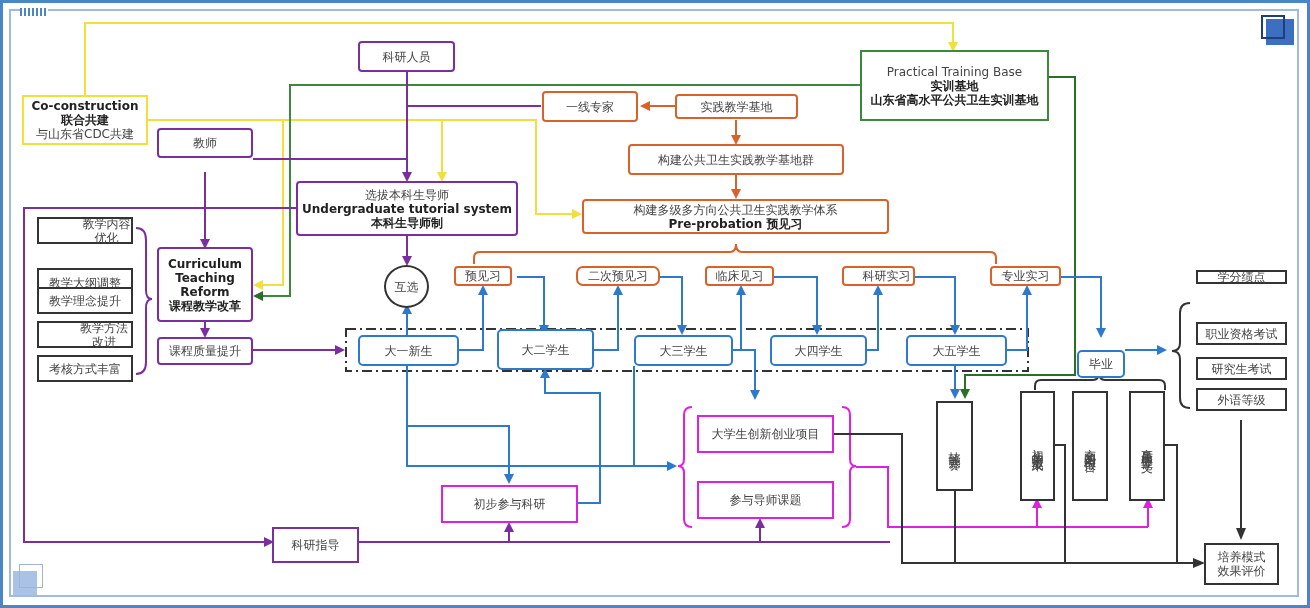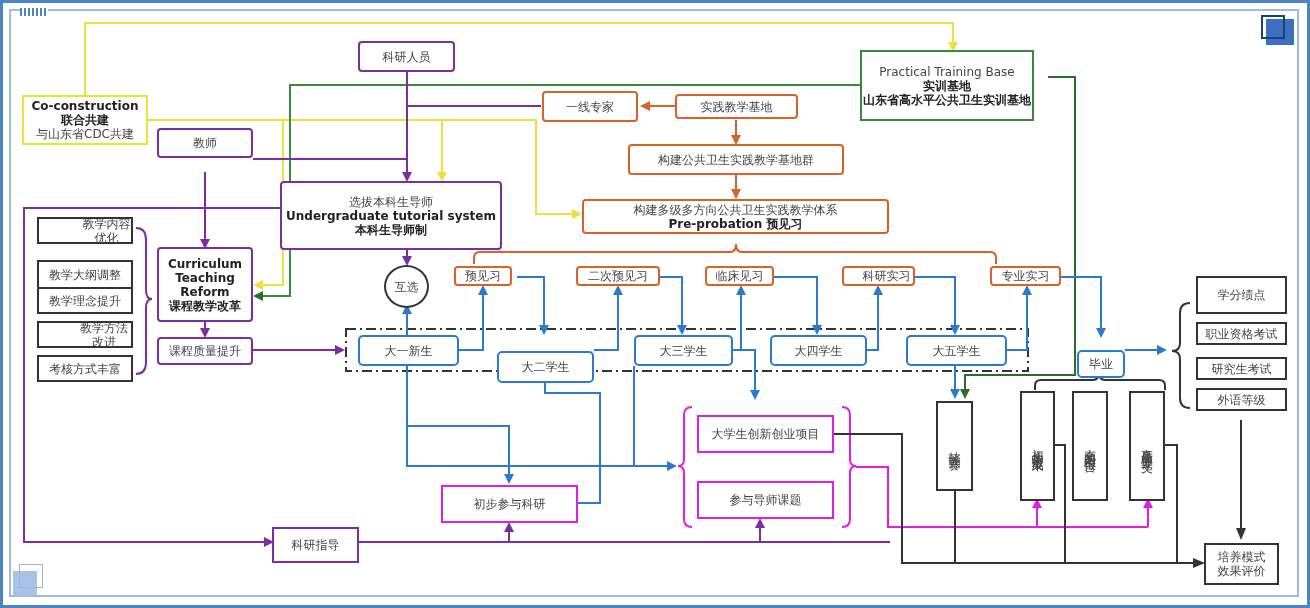--- a/index.html
+++ b/index.html
@@ -157,27 +157,27 @@
     <span>实践教学基地</span>
   </div>
 <div class="box orange" style="left:628px;top:144px;width:216px;height:31px;">
     <span>构建公共卫生实践教学基地群</span>
   </div>
 <div class="box orange" style="left:582px;top:199px;width:307px;height:35px;">
   <span>构建多级多方向公共卫生实践教学体系</span>
   <span class="bold">Pre-probation 预见习</span>
 </div>
 
-<div class="box green" style="left:860px;top:50px;width:174px;height:71px;">
+<div class="box green" style="left:860px;top:50px;width:189px;height:71px;">
   <span>Practical Training Base</span>
   <span class="bold">实训基地</span>
   <span class="bold">山东省高水平公共卫生实训基地</span>
 </div>
 
-<div class="box purple" style="left:280px;top:181px;width:222px;height:69px;">
+<div class="box purple" style="left:296px;top:181px;width:222px;height:55px;">
   <span>选拔本科生导师</span>
   <span class="bold">Undergraduate tutorial system</span>
   <span class="bold">本科生导师制</span>
 </div>
 
 <div class="box circle" style="left:384px;top:265px;width:45px;height:43px;">
     <span>互选</span>
   </div>
 
 <div class="box purple" style="left:157px;top:247px;width:96px;height:75px;">
@@ -186,70 +186,70 @@
   <span class="bold">Reform</span>
   <span class="bold">课程教学改革</span>
 </div>
 <div class="box purple" style="left:157px;top:337px;width:96px;height:28px;">
     <span>课程质量提升</span>
   </div>
 
 <div class="box black" style="left:37px;top:217px;width:96px;height:27px;padding-left:43px;">
     <span>教学内容优化</span>
   </div>
-<div class="box black" style="left:37px;top:260px;width:96px;height:29px;">
+<div class="box black" style="left:37px;top:268px;width:96px;height:29px;">
     <span>教学大纲调整</span>
   </div>
 <div class="box black" style="left:37px;top:287px;width:96px;height:27px;">
     <span>教学理念提升</span>
   </div>
 <div class="box black" style="left:37px;top:321px;width:96px;height:27px;padding-left:38px;">
     <span>教学方法改进</span>
   </div>
 <div class="box black" style="left:37px;top:355px;width:96px;height:27px;">
     <span>考核方式丰富</span>
   </div>
 
 <div class="box orange" style="left:454px;top:266px;width:58px;height:20px;">
     <span>预见习</span>
   </div>
-<div class="box orange" style="left:576px;top:266px;width:84px;height:20px;">
+<div class="box orange" style="left:576px;top:266px;width:84px;height:20px;border-radius:7px;">
     <span>二次预见习</span>
   </div>
 <div class="box orange" style="left:705px;top:266px;width:69px;height:20px;">
     <span>临床见习</span>
   </div>
 <div class="box orange" style="left:842px;top:266px;width:73px;height:20px;padding-left:16px;">
     <span>科研实习</span>
   </div>
 <div class="box orange" style="left:990px;top:266px;width:71px;height:20px;">
     <span>专业实习</span>
   </div>
 
 <div class="box blue" style="left:358px;top:335px;width:101px;height:31px;">
     <span>大一新生</span>
   </div>
-<div class="box blue" style="left:497px;top:351px;width:97px;height:32px;">
+<div class="box blue" style="left:497px;top:329px;width:97px;height:41px;">
     <span>大二学生</span>
   </div>
 <div class="box blue" style="left:634px;top:335px;width:99px;height:31px;">
     <span>大三学生</span>
   </div>
 <div class="box blue" style="left:770px;top:335px;width:97px;height:31px;">
     <span>大四学生</span>
   </div>
 <div class="box blue" style="left:906px;top:335px;width:101px;height:31px;">
     <span>大五学生</span>
   </div>
 
 <div class="box blue" style="left:1077px;top:337px;width:48px;height:28px;margin-top:13px;">
     <span>毕业</span>
   </div>
 
-<div class="box black" style="left:1196px;top:276px;width:91px;height:38px;">
+<div class="box black" style="left:1196px;top:270px;width:91px;height:14px;">
     <span>学分绩点</span>
   </div>
 <div class="box black" style="left:1196px;top:322px;width:91px;height:23px;align-items:center;">
     <span>职业资格考试</span>
   </div>
 <div class="box black" style="left:1196px;top:357px;width:91px;height:23px;">
     <span>研究生考试</span>
   </div>
 <div class="box black" style="left:1196px;top:388px;width:91px;height:23px;">
     <span>外语等级</span>

